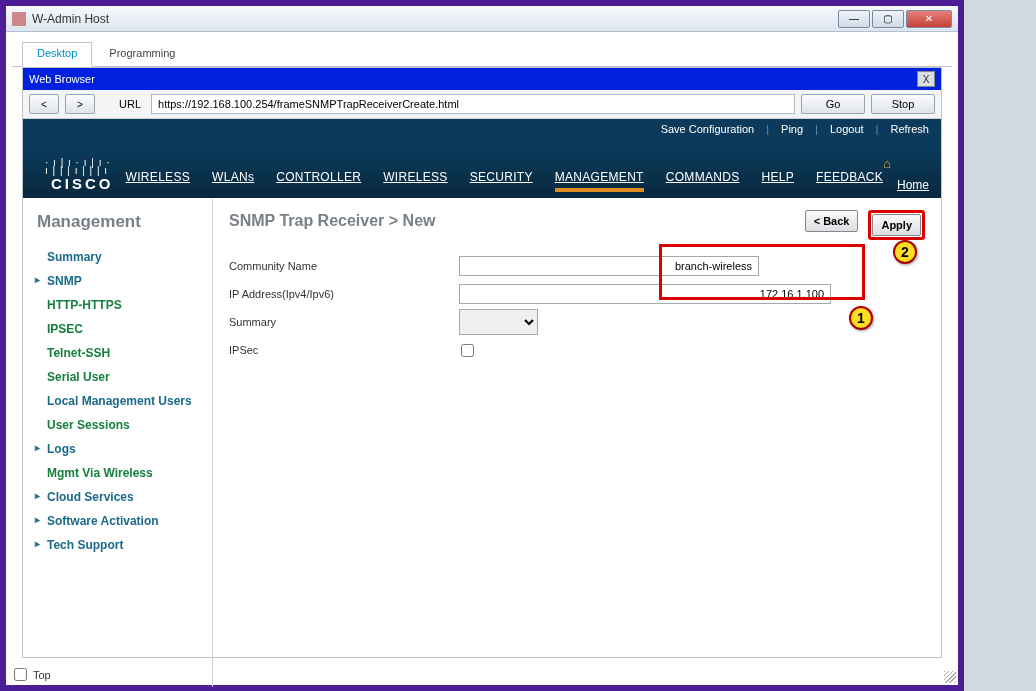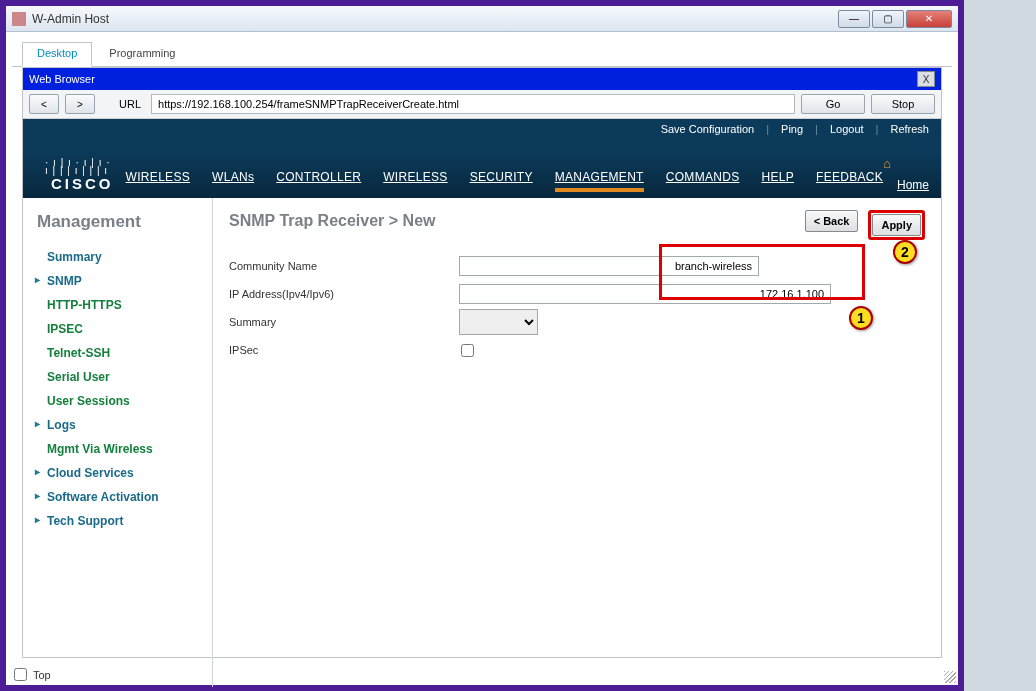--- a/index.html
+++ b/index.html
@@ -134,20 +134,21 @@
       <div class="page">
         <div class="sidebar">
           <h3>Management</h3>
           <ul id="sidebar-list">
               <li class="bold">Summary</li>
               <li class="hasarrow bold">SNMP</li>
               <li class="disabled bold">HTTP-HTTPS</li>
               <li class="disabled bold">IPSEC</li>
               <li class="disabled bold">Telnet-SSH</li>
               <li class="disabled bold">Serial User</li>
+              <li class="bold">Local Management Users</li>
               <li class="disabled bold">User Sessions</li>
               <li class="hasarrow bold">Logs</li>
               <li class="disabled bold">Mgmt Via Wireless</li>
               <li class="hasarrow bold">Cloud Services</li>
               <li class="hasarrow bold">Software Activation</li>
               <li class="hasarrow bold">Tech Support</li>
             </ul>
         </div>
         <div class="main">
           <div class="breadcrumb">SNMP Trap Receiver &gt; New</div>

